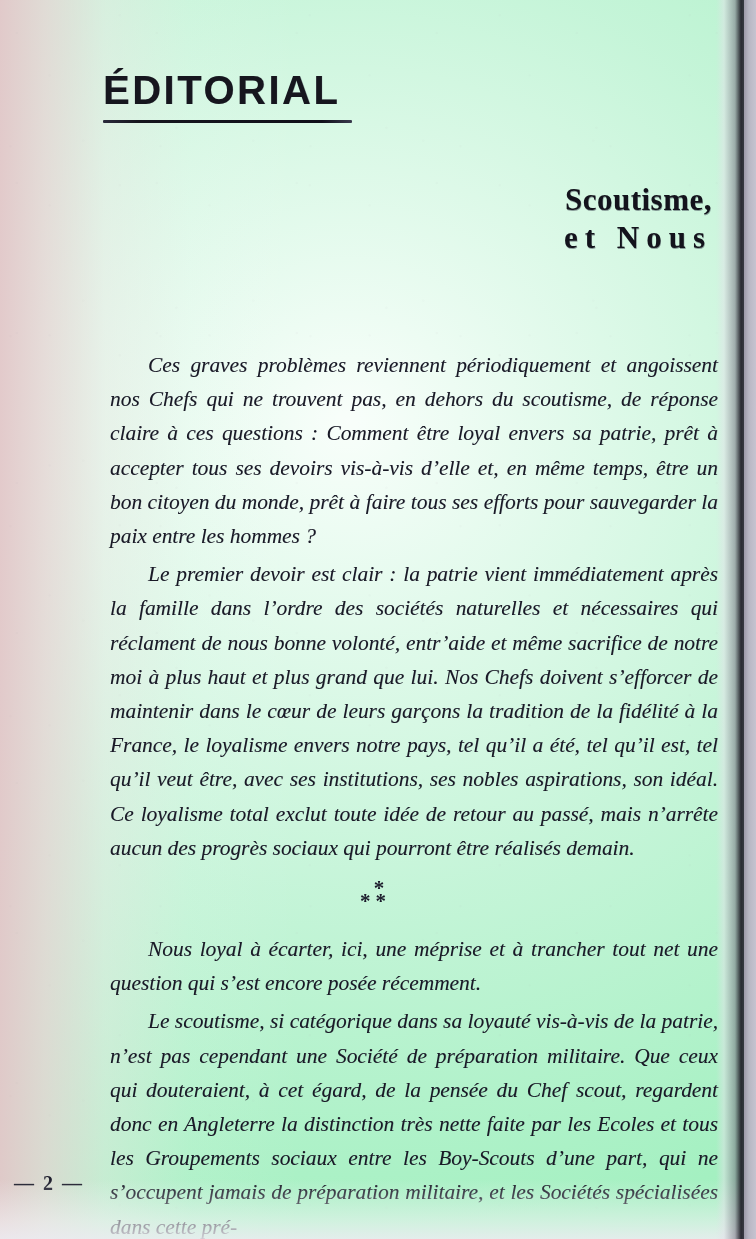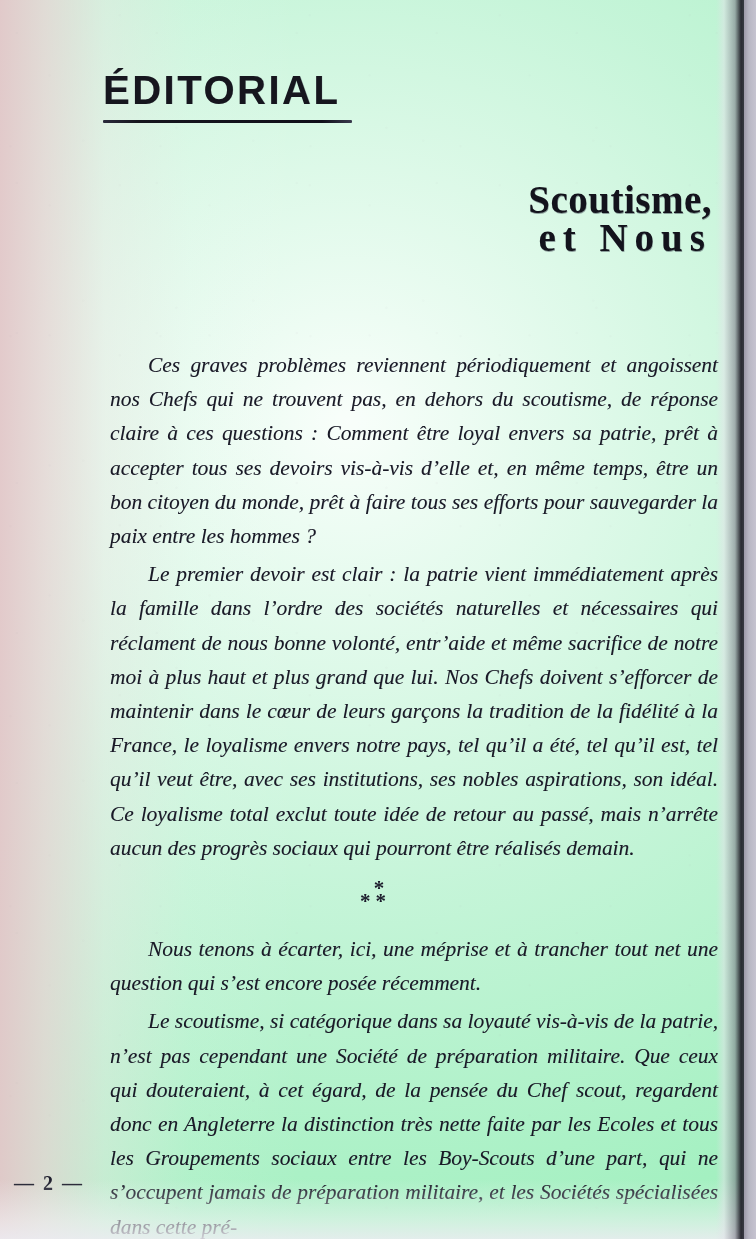--- a/index.html
+++ b/index.html
@@ -118,21 +118,21 @@
 
   
   .article-title {
     position: absolute;
     right: 44px;
     top: 181px;
     width: 420px;
     text-align: right;
     font-family: "Liberation Serif", "DejaVu Serif", serif;
     font-weight: 700;
-    font-size: 39px;
+    font-size: 31px;
     line-height: 38px;
     color: #13131c;
     text-shadow: 0.5px 0.5px 0 rgba(25,25,45,0.40);
   }
   .article-title .tl {
     display: block;
     white-space: pre;
   }
   .article-title .tl-1 { letter-spacing: 0.5px; }
   .article-title .tl-2 { letter-spacing: 7px;  padding-right: 0px; }
@@ -229,21 +229,21 @@
       <p class="para">Ces graves problèmes reviennent périodiquement et angoissent nos Chefs qui ne trouvent pas, en dehors du scoutisme, de réponse claire à ces questions : Comment être loyal envers sa patrie, prêt à accepter tous ses devoirs vis-à-vis d’elle et, en même temps, être un bon citoyen du monde, prêt à faire tous ses efforts pour sauvegarder la paix entre les hommes ?</p>
       <p class="para">Le premier devoir est clair : la patrie vient immédiatement après la famille dans l’ordre des sociétés naturelles et nécessaires qui réclament de nous bonne volonté, entr’aide et même sacrifice de notre moi à plus haut et plus grand que lui. Nos Chefs doivent s’efforcer de maintenir dans le cœur de leurs garçons la tradition de la fidélité à la France, le loyalisme envers notre pays, tel qu’il a été, tel qu’il est, tel qu’il veut être, avec ses institutions, ses nobles aspirations, son idéal. Ce loyalisme total exclut toute idée de retour au passé, mais n’arrête aucun des progrès sociaux qui pourront être réalisés demain.</p>
     </div>
 
     <div class="asterisks">
       <span class="ast-top">*</span>
       <span class="ast-bottom">**</span>
     </div>
 
     <div class="body-col" style="top:932px;">
-      <p class="para">Nous tenons à écarter, ici, une méprise et à trancher tout net une question qui s’est encore posée récemment.</p>
+      <p class="para">Nous loyal à écarter, ici, une méprise et à trancher tout net une question qui s’est encore posée récemment.</p>
       <p class="para last">Le scoutisme, si catégorique dans sa loyauté vis-à-vis de la patrie, n’est pas cependant une Société de préparation militaire. Que ceux qui douteraient, à cet égard, de la pensée du Chef scout, regardent donc en Angleterre la distinction très nette faite par les Ecoles et tous les Groupements sociaux entre les Boy-Scouts d’une part, qui ne s’occupent jamais de préparation militaire, et les Sociétés spécialisées dans cette pré-</p>
     </div>
 
     <div class="folio">— 2 —</div>
 
   </div>
 
   <div class="bottom-veil"></div>
   <div class="gutter"></div>
   <div class="gutter-edge"></div>

